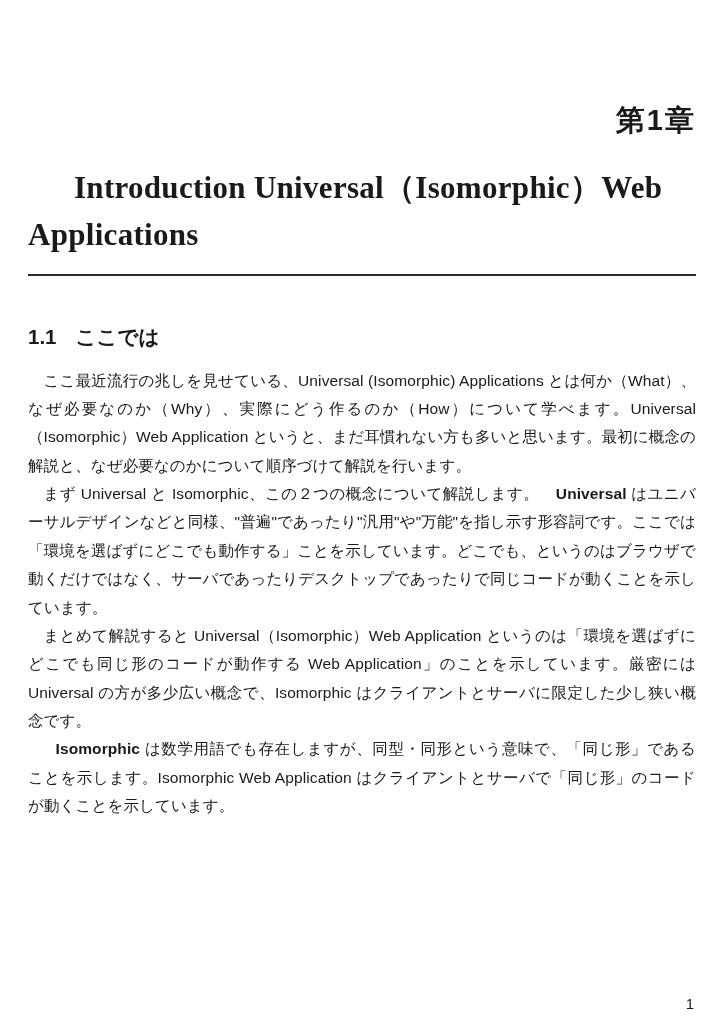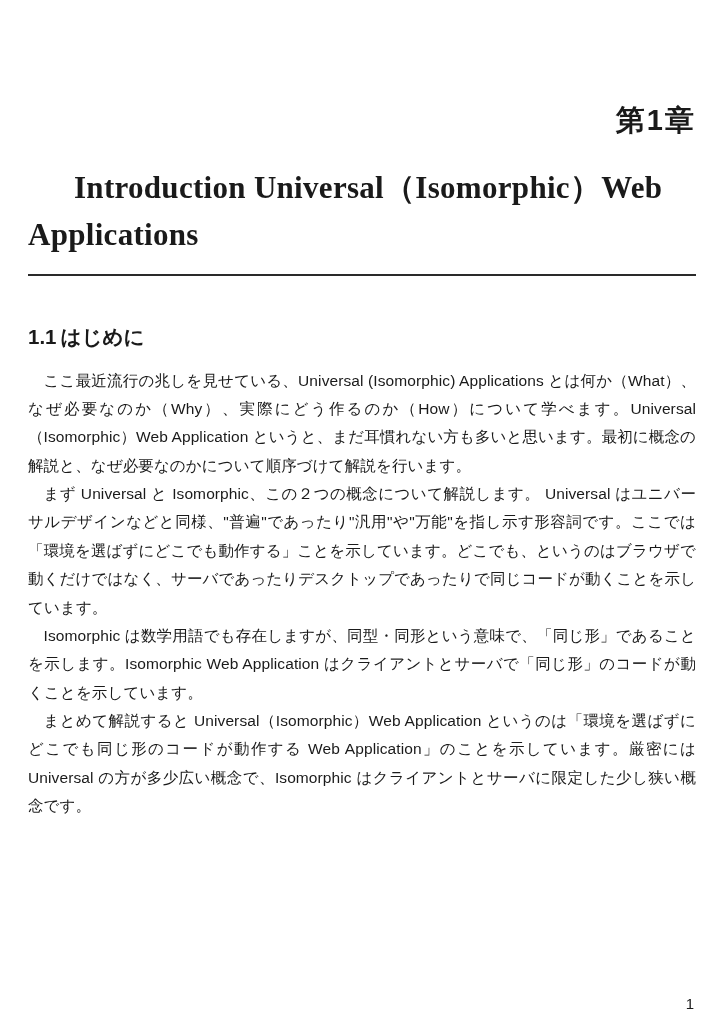--- a/index.html
+++ b/index.html
@@ -43,32 +43,33 @@
     margin: 16px 0 0 0;
   }
   section { display: block; }
   .section-heading {
     margin: 48px 0 16px 0;
     font-size: 20.5px;
     font-weight: bold;
     line-height: 1.3;
   }
   .section-heading .sec-num {
-    margin-right: 4px;
+    margin-right: 19px;
   }
   .section-body .body-para {
     margin: 0;
     font-size: 15.5px;
     line-height: 1.83;
     text-align: justify;
     text-indent: 1em;
     letter-spacing: 0.1px;
   }
   .section-body .body-para strong {
-    font-weight: normal;
+    font-weight: bold;
+    margin-left: 12px;
   }
   .page-number {
     position: absolute;
     right: 30px;
     bottom: 12px;
     font-size: 15px;
     color: #1a1a1a;
   }
 </style>
 </head>
@@ -77,30 +78,30 @@
 <div class="page">
 
   <div class="chapter-label">第1章</div>
 
   <h1 class="chapter-title">Introduction Universal（Isomorphic）Web Applications</h1>
 
   <div class="title-rule"></div>
 
   <section>
     <h2 class="section-heading">
-      <span class="sec-num">1.1</span><span>はじめに</span>
+      <span class="sec-num">1.1</span><span>ここでは</span>
     </h2>
     <div class="section-body">
         <p class="body-para"><span>ここ最近流行の兆しを見せている、Universal (Isomorphic) Applications とは何か（What）、なぜ必要なのか（Why）、実際にどう作るのか（How）について学べます。Universal（Isomorphic）Web Application というと、まだ耳慣れない方も多いと思います。最初に概念の解説と、なぜ必要なのかについて順序づけて解説を行います。</span></p>
       </div>
   </section>
 
   <section>
     <div class="section-body">
         <p class="body-para"><span>まず Universal と Isomorphic、この２つの概念について解説します。 </span><strong>Universal</strong><span> はユニバーサルデザインなどと同様、"普遍"であったり"汎用"や"万能"を指し示す形容詞です。ここでは「環境を選ばずにどこでも動作する」ことを示しています。どこでも、というのはブラウザで動くだけではなく、サーバであったりデスクトップであったりで同じコードが動くことを示しています。</span></p>
+        <p class="body-para"><span>まとめて解説すると Universal（Isomorphic）Web Application というのは「環境を選ばずにどこでも同じ形のコードが動作する Web Application」のことを示しています。厳密には Universal の方が多少広い概念で、Isomorphic はクライアントとサーバに限定した少し狭い概念です。</span></p>
         <p class="body-para"><strong>Isomorphic</strong><span> は数学用語でも存在しますが、同型・同形という意味で、「同じ形」であることを示します。Isomorphic Web Application はクライアントとサーバで「同じ形」のコードが動くことを示しています。</span></p>
-        <p class="body-para"><span>まとめて解説すると Universal（Isomorphic）Web Application というのは「環境を選ばずにどこでも同じ形のコードが動作する Web Application」のことを示しています。厳密には Universal の方が多少広い概念で、Isomorphic はクライアントとサーバに限定した少し狭い概念です。</span></p>
       </div>
   </section>
 
   <div class="page-number">1</div>
 
 </div>
 
 </body></html>

